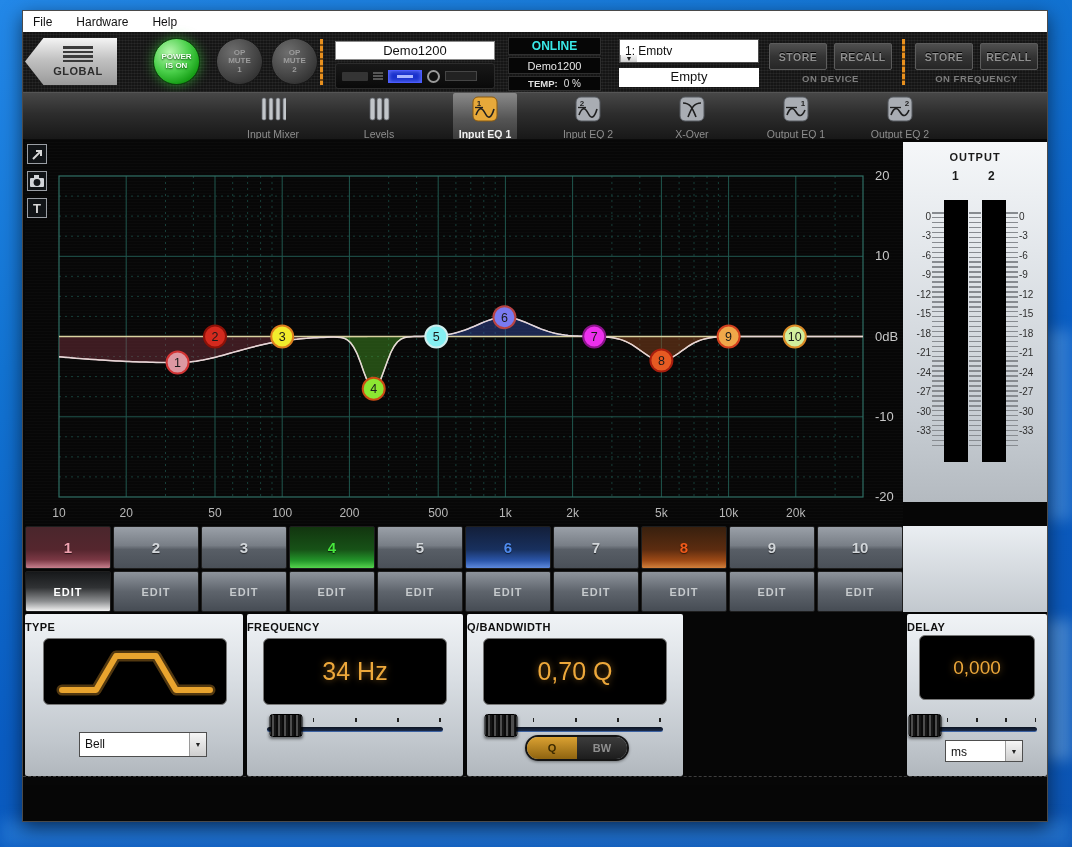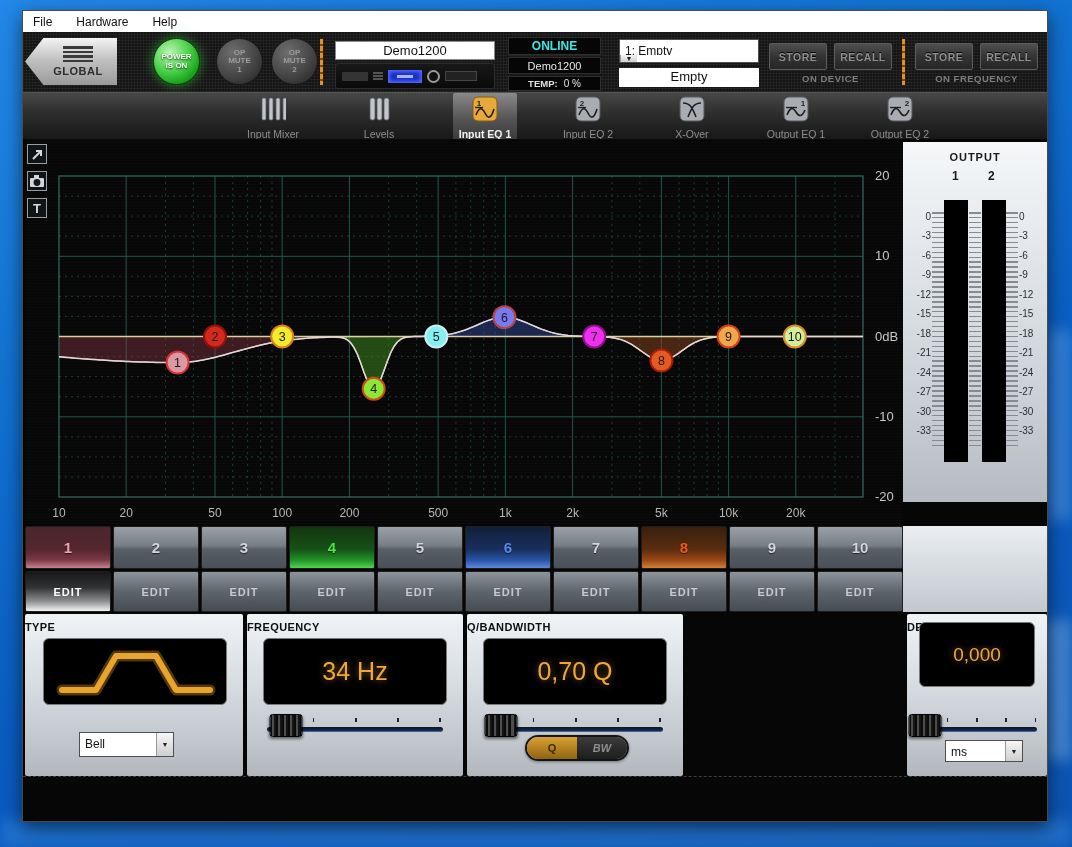--- a/index.html
+++ b/index.html
@@ -137,38 +137,38 @@
   .p-type{left:2px;width:218px;} .p-freq{left:224px;width:216px;} .p-q{left:444px;width:216px;}
   .p-gain{left:664px;width:216px;} .p-delay{left:884px;width:140px;}
   .plabel{text-align:left;margin-top:7px;font-size:11px;font-weight:bold;color:#0e0e0e;letter-spacing:.4px;}
   .pdisp{position:absolute;background:#000;border:1px solid #787878;border-radius:6px;
     display:flex;align-items:center;justify-content:center;color:#eda83b;
     text-shadow:0 0 7px rgba(237,160,50,.55);}
   .d-type{left:18px;top:24px;width:184px;height:67px;}
   .d-freq{left:16px;top:24px;width:184px;height:67px;font-size:25px;}
   .d-q{left:16px;top:24px;width:184px;height:67px;font-size:25px;}
   .d-gain{left:16px;top:24px;width:184px;height:67px;font-size:25px;}
-  .d-delay{left:12px;top:8px;width:116px;height:65px;font-size:19px;}
+  .d-delay{left:12px;top:21px;width:116px;height:65px;font-size:19px;}
   .slider{position:absolute;height:28px;}
   .sl-freq{left:20px;top:98px;width:176px;} .sl-q{left:20px;top:98px;width:176px;}
   .sl-gain{left:20px;top:98px;width:176px;} .sl-delay{left:8px;top:98px;width:122px;}
   .sl-track{position:absolute;left:0;right:0;top:15px;height:5px;border-radius:3px;
     background:linear-gradient(180deg,#0d1422,#1b2c4c);border-bottom:1px solid #3c62a2;}
   .sl-tick{position:absolute;top:6px;width:1.5px;height:4px;background:#222;}
   .sl-thumb{position:absolute;top:2px;width:33px;height:23px;border:1px solid #000;border-radius:3px;
     background:repeating-linear-gradient(90deg,#0a0a0a 0 2px,#4d4d4d 2px 4px,#151515 4px 6px);
     box-shadow:0 2px 3px rgba(0,0,0,.5);transform:translateX(-50%);}
   .dd{position:absolute;background:#fff;border:1px solid #4e4e4e;display:flex;align-items:stretch;}
-  .dd-type{left:54px;top:118px;width:95px;height:25px;}
+  .dd-type{left:54px;top:118px;width:128px;height:25px;}
   .dd-delay{left:38px;top:126px;width:78px;height:22px;}
   .qbw{position:absolute;left:58px;top:121px;width:104px;height:26px;border-radius:13px;overflow:hidden;
     display:flex;border:2px solid #141414;box-shadow:0 1px 3px rgba(0,0,0,.4);}
   .qbw span{flex:1;display:flex;align-items:center;justify-content:center;font-size:11px;font-weight:bold;}
   .qbw .qon{background:linear-gradient(180deg,#daa132,#8f6410);color:#3c2a00;}
-  .qbw .bwoff{background:linear-gradient(180deg,#3c3c3c,#1d1d1d);color:#8f8f8f;font-style:italic;}
+  .qbw .bwoff{background:linear-gradient(180deg,#3c3c3c,#1d1d1d);color:#8f8f8f;}
   .bottomstrip{position:absolute;left:0;top:744px;width:100%;height:9px;background:#070707;
     border-top:1px dashed #3e3e3e;}
 </style>
 </head>
 <body>
 
 <div class="screen">
   <div class="wall-band wb1"></div>
   <div class="wall-band wb2"></div>
   <div class="wall-band wb3"></div>

